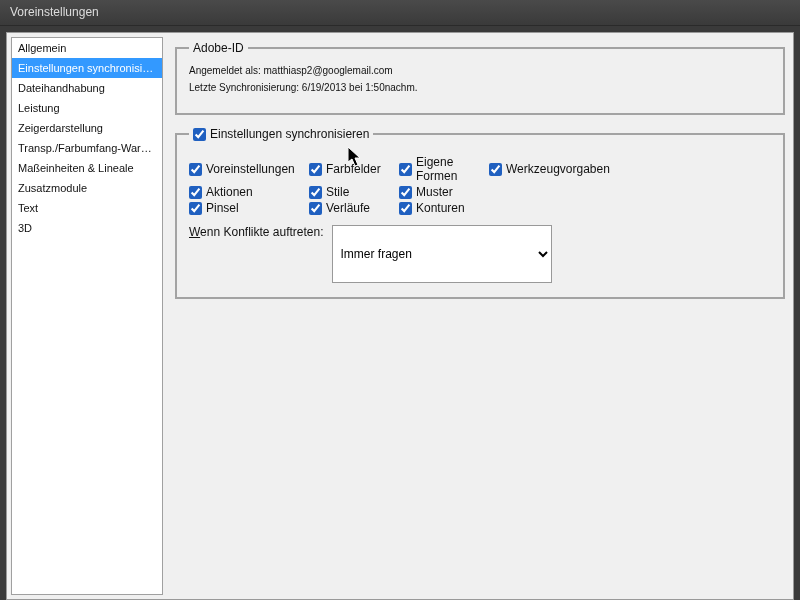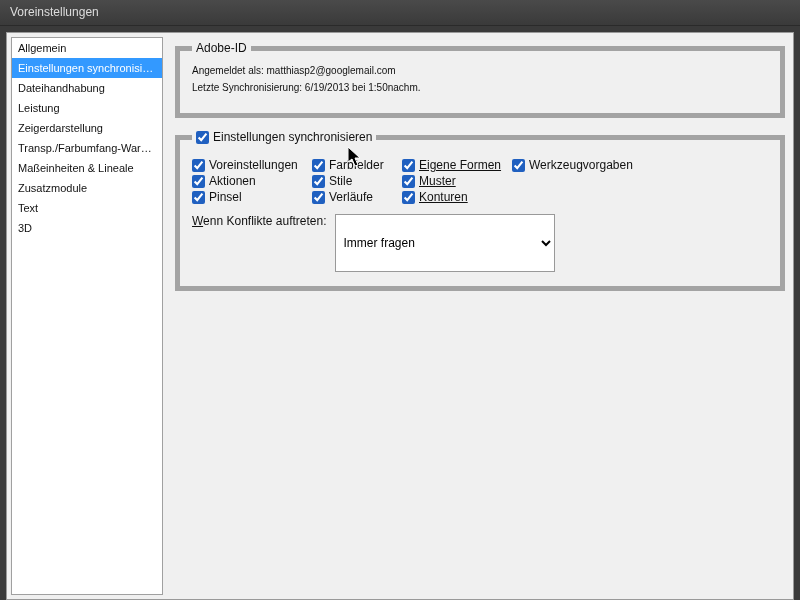--- a/index.html
+++ b/index.html
@@ -43,21 +43,21 @@
     }
     .sidebar-item.selected {
       background: #3399ff;
       color: #fff;
     }
     .content {
       flex: 1;
       padding: 8px;
     }
     fieldset {
-      border: 5px solid #a3a3a3;
+      border: 2px solid #a3a3a3;
       padding: 8px 12px 14px;
       margin-bottom: 12px;
     }
     legend {
       padding: 0 4px;
       font-size: 12px;
     }
     .info-line {
       font-size: 10px;
       margin: 2px 0 6px;
@@ -71,21 +71,21 @@
       align-items: center;
     }
     .chk {
       display: flex;
       align-items: center;
       gap: 4px;
       font-size: 12px;
     }
     .col1 { width: 120px; }
     .col2 { width: 90px; }
-    .col3 { width: 110px; text-decoration: underline; }
+    .col3 { width: 90px; }
     .col4 { width: 130px; }
     .master-check {
       display: flex;
       align-items: center;
       gap: 4px;
       padding: 0 4px;
       background: #f0f0f0;
       font-size: 12px;
     }
     input[type="checkbox"] {

